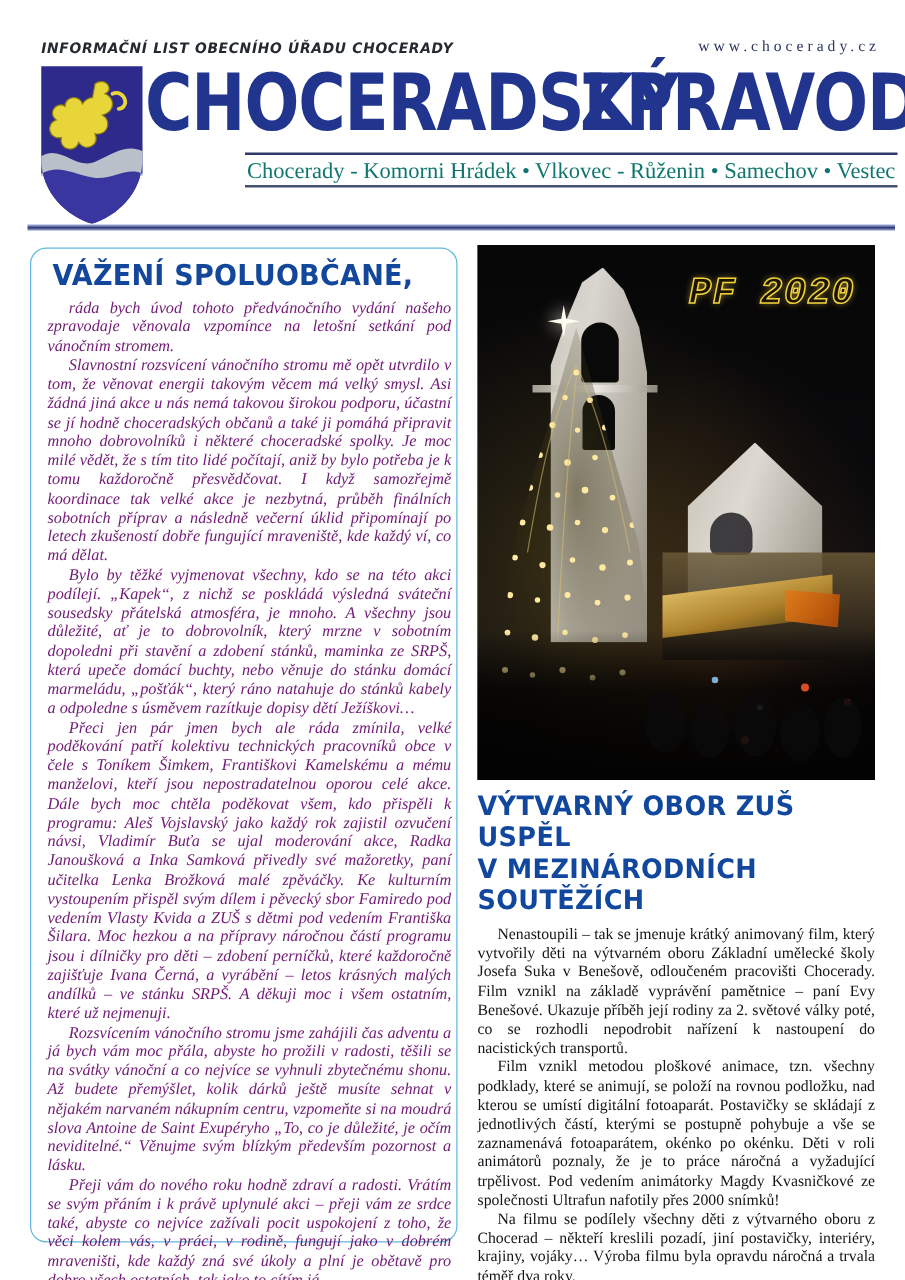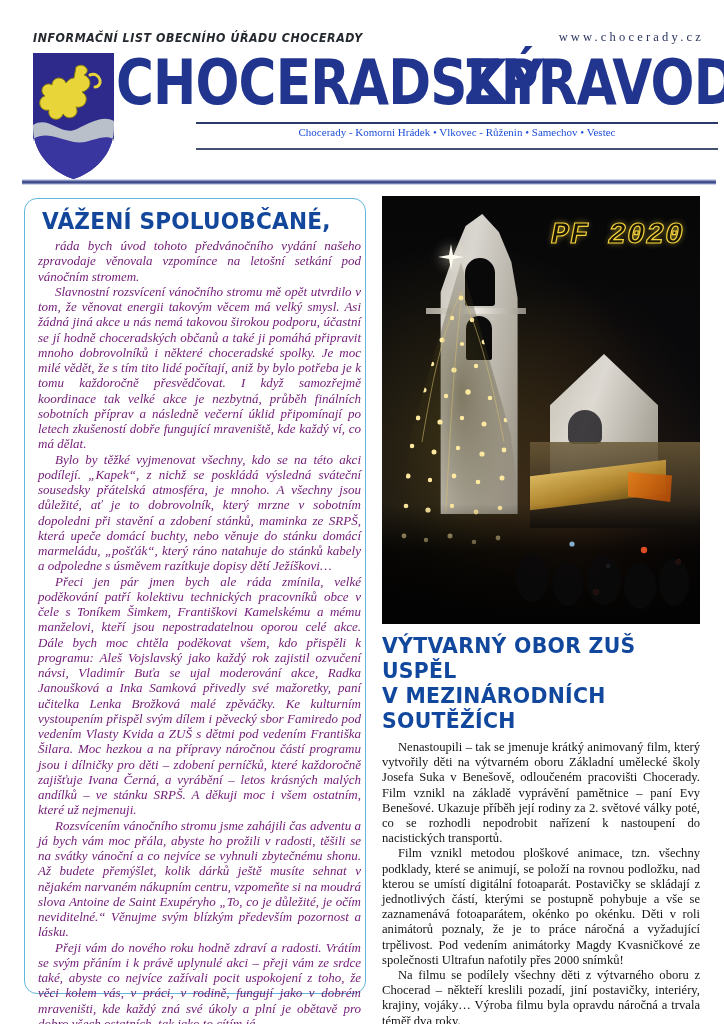--- a/index.html
+++ b/index.html
@@ -54,21 +54,21 @@
   .title-word.w2{left:348px;}
 
   .rule-top{
     position:absolute;left:196px;top:122px;width:522px;height:2px;
     background:#2b3a6b;
   }
   .villages{
     position:absolute;left:196px;top:126px;width:522px;
     text-align:center;
     font-family:"Liberation Serif", serif;
-    font-size:11px;color:#1d4ed8;white-space:nowrap;
+    font-size:18px;color:#0f766e;white-space:nowrap;
   }
   .rule-mid{
     position:absolute;left:196px;top:148px;width:522px;height:1.5px;
     background:#43506f;
   }
   .issue{
     position:absolute;left:196px;top:152px;width:522px;
     text-align:center;
     font-family:"DejaVu Sans", sans-serif;
     font-weight:700;font-size:13px;letter-spacing:.2px;

